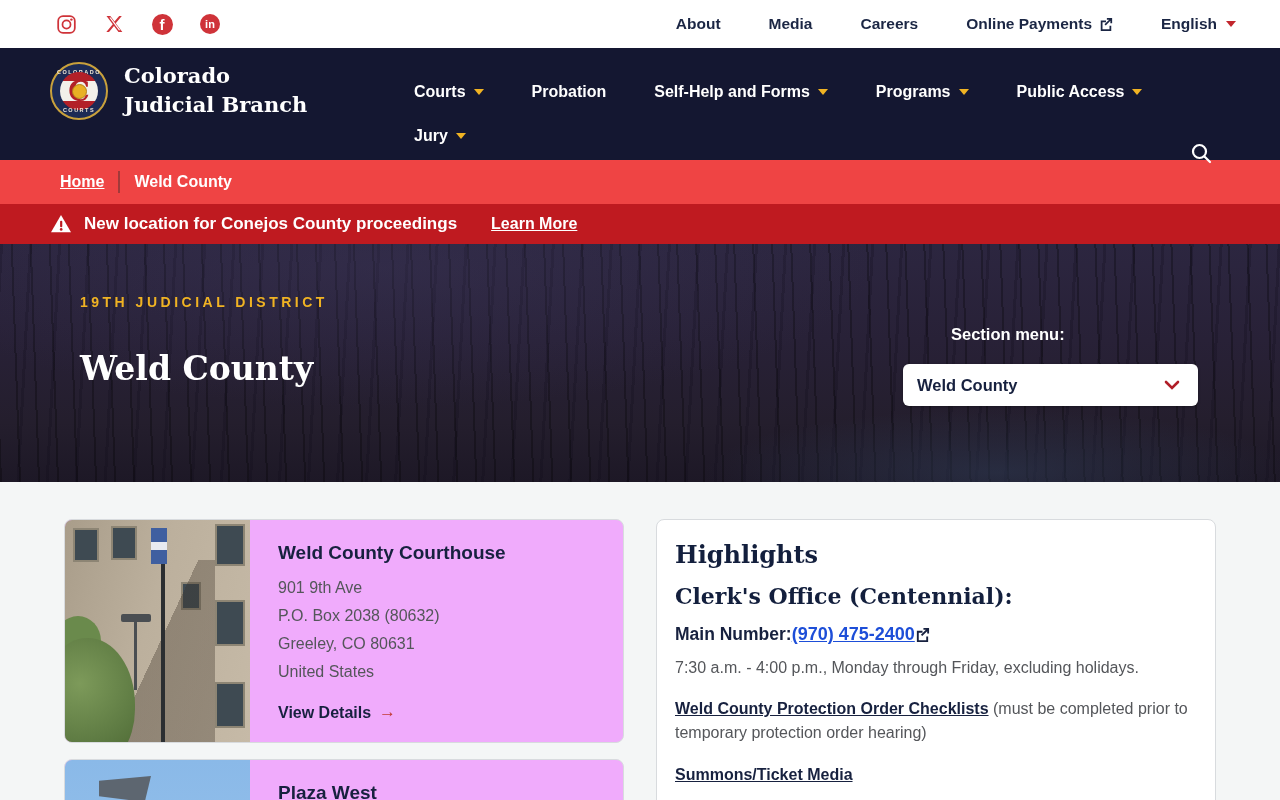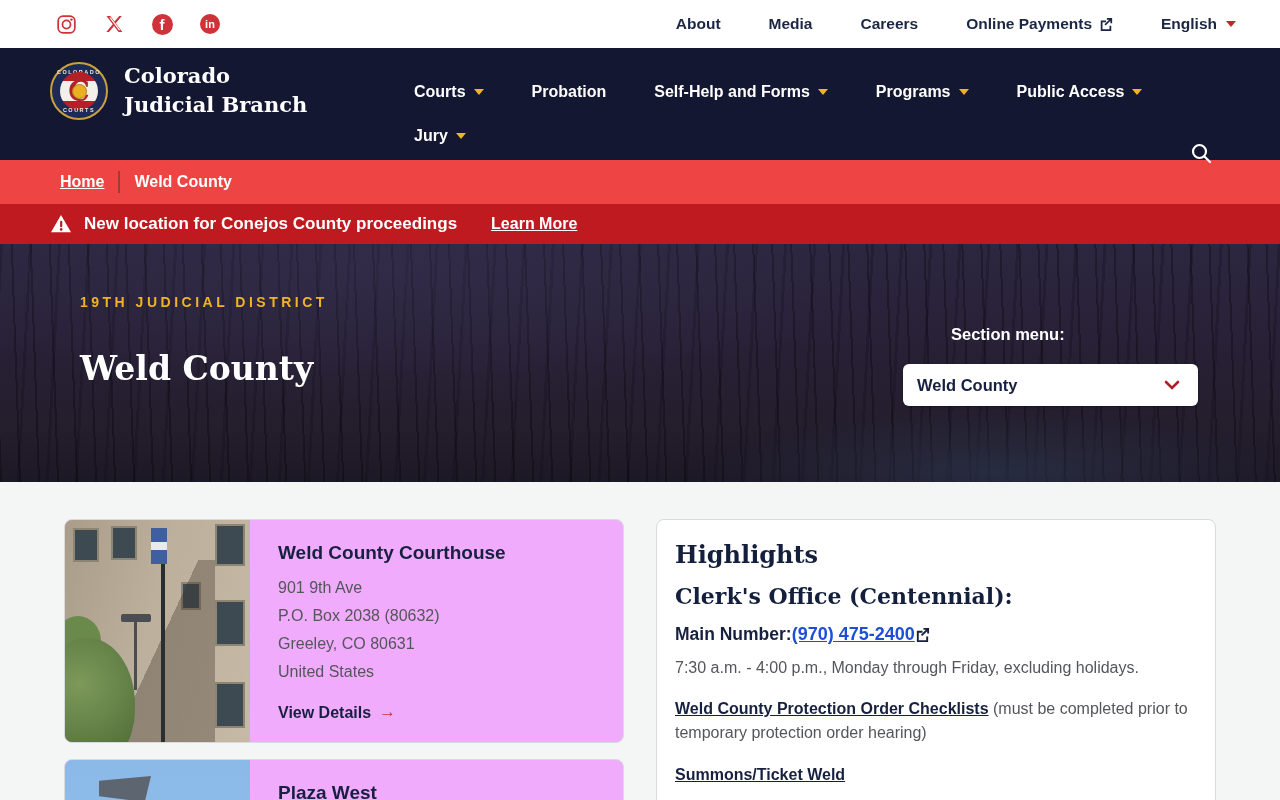--- a/index.html
+++ b/index.html
@@ -271,17 +271,17 @@
           <path d="M2 4h6v2H4v8h8v-4h2v6H2z"></path>
           <path d="M9 1h6v6h-2V4.4L7.7 9.7 6.3 8.3 11.6 3H9z"></path>
         </svg>
       </span>
     </div>
     <div class="hl-hours">7:30 a.m. - 4:00 p.m., Monday through Friday, excluding holidays.</div>
     <div class="hl-para">
       <span class="hl-link">Weld County Protection Order Checklists</span><span> (must be completed prior to temporary protection order hearing)</span>
     </div>
     <div class="hl-para">
-      <span class="hl-link">Summons/Ticket Weld</span>
+      <span class="hl-link">Summons/Ticket Media</span>
     </div>
   </div>
 
 </div>
 
 </body></html>

